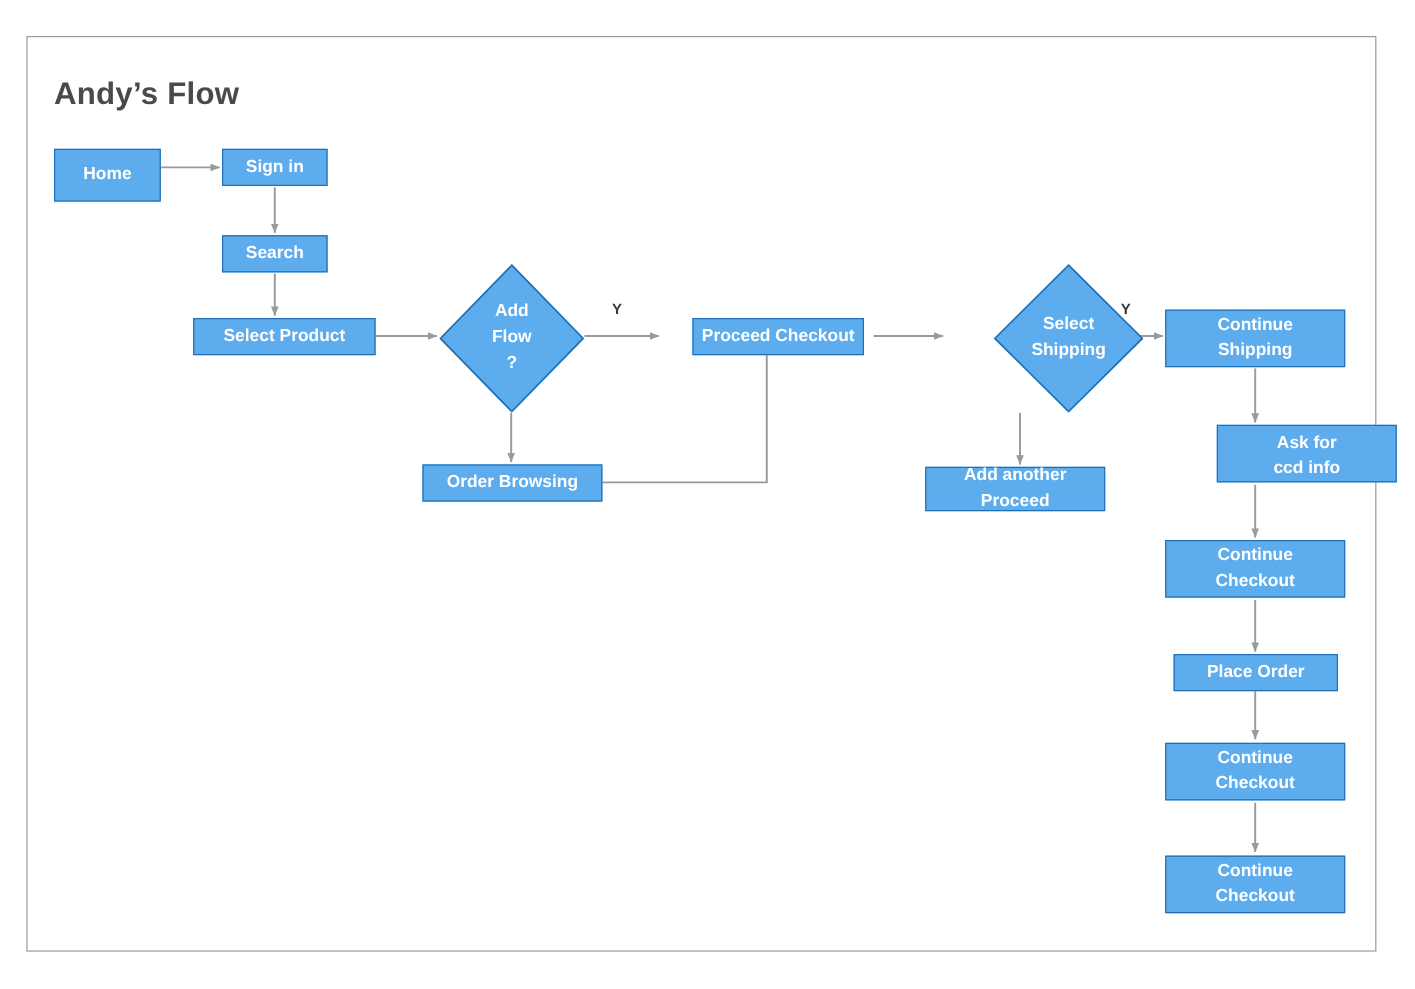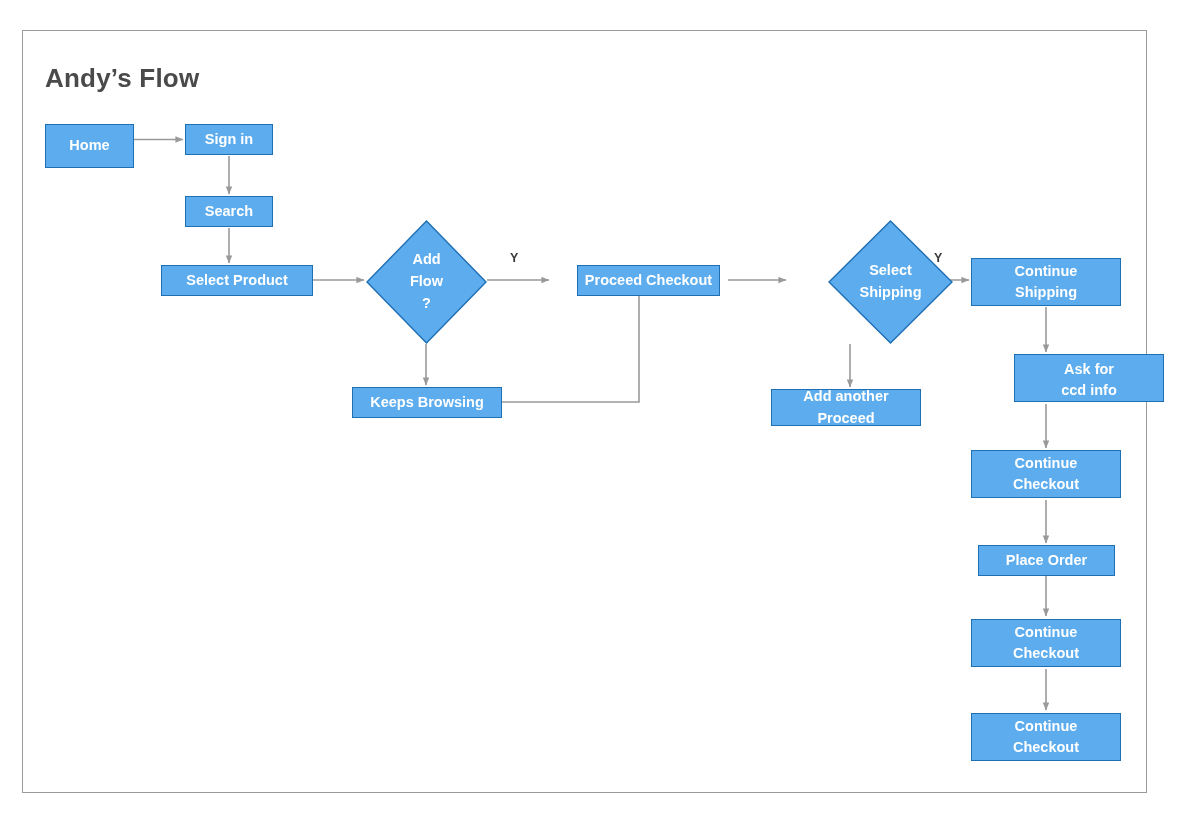--- a/index.html
+++ b/index.html
@@ -154,21 +154,21 @@
 
   <div class="node box" style="left:185px; top:196px; width:88px; height:31px;">
     <span>Search</span>
   </div>
 
   <div class="node box" style="left:161px; top:265px; width:152px; height:31px;justify-content:center;">
     <span>Select Product</span>
   </div>
 
   <div class="node box" style="left:352px; top:387px; width:150px; height:31px;">
-    <span>Keeps Browsing</span>
+    <span>Order Browsing</span>
   </div>
 
   <div class="node box" style="left:577px; top:265px; width:143px; height:31px;">
     <span>Proceed Checkout</span>
   </div>
 
   <div class="node box" style="left:771px; top:389px; width:150px; height:37px;">
     <div>
       <div>Add another</div>
       <div>Proceed</div>

